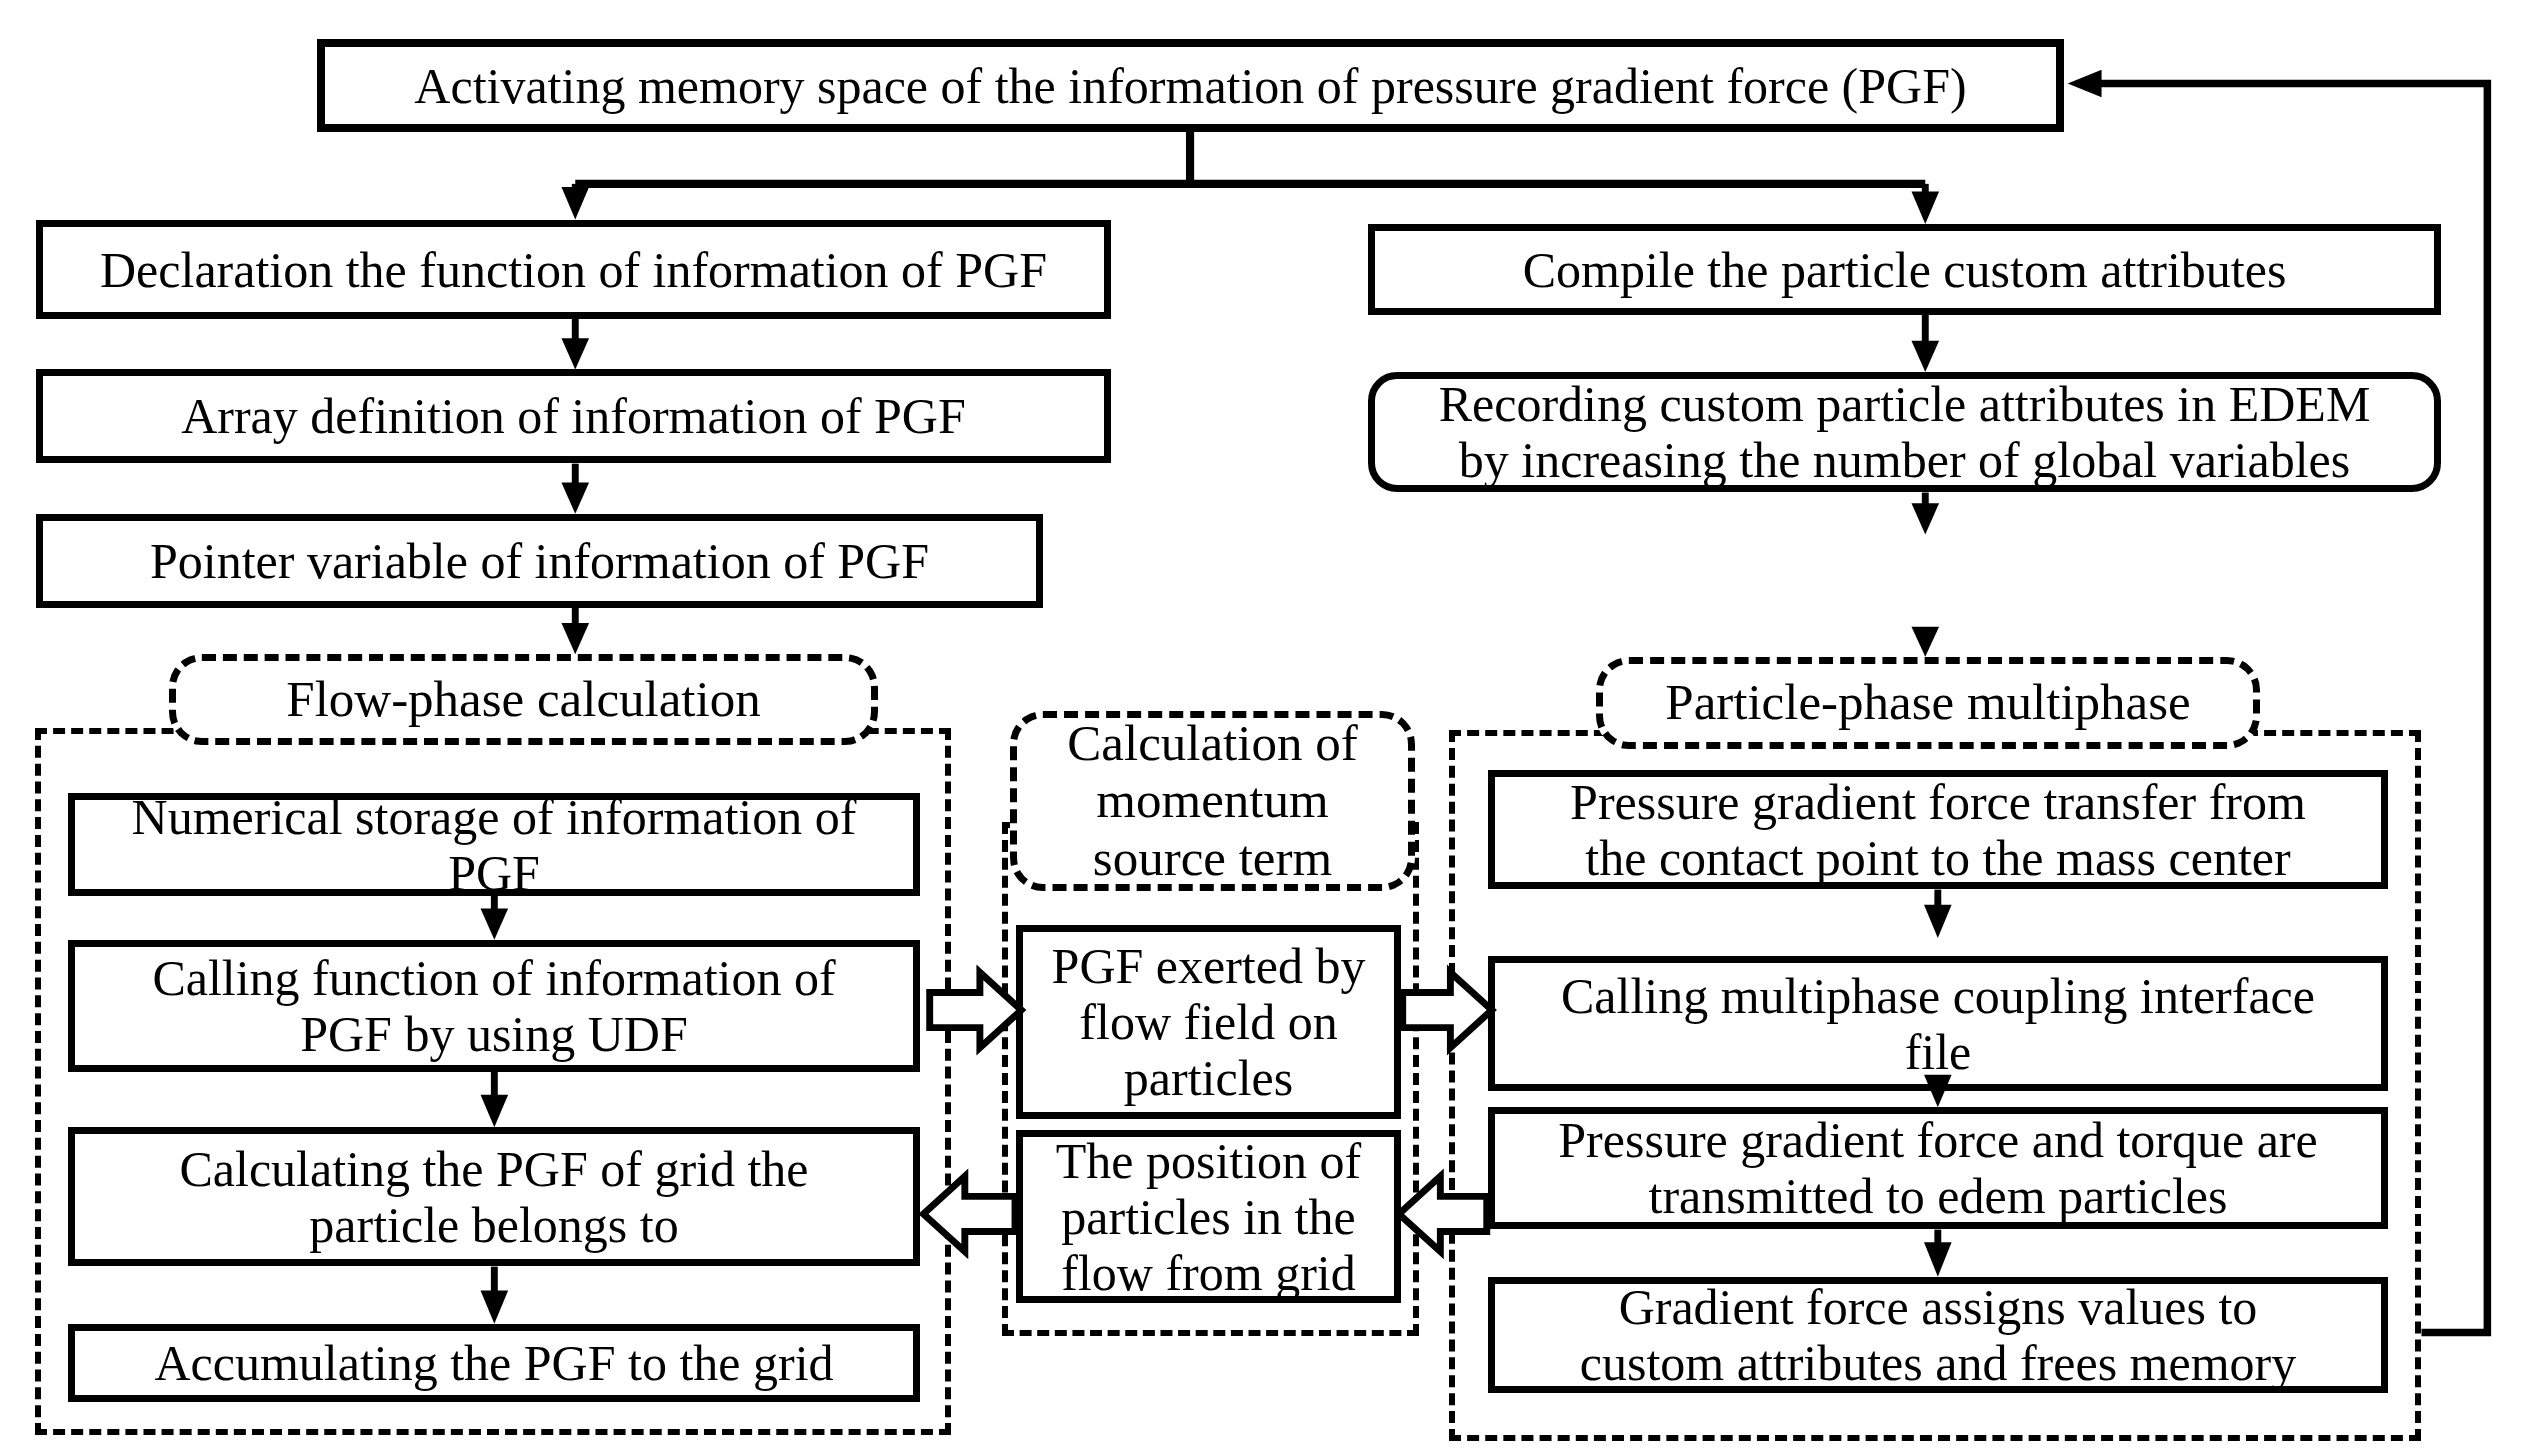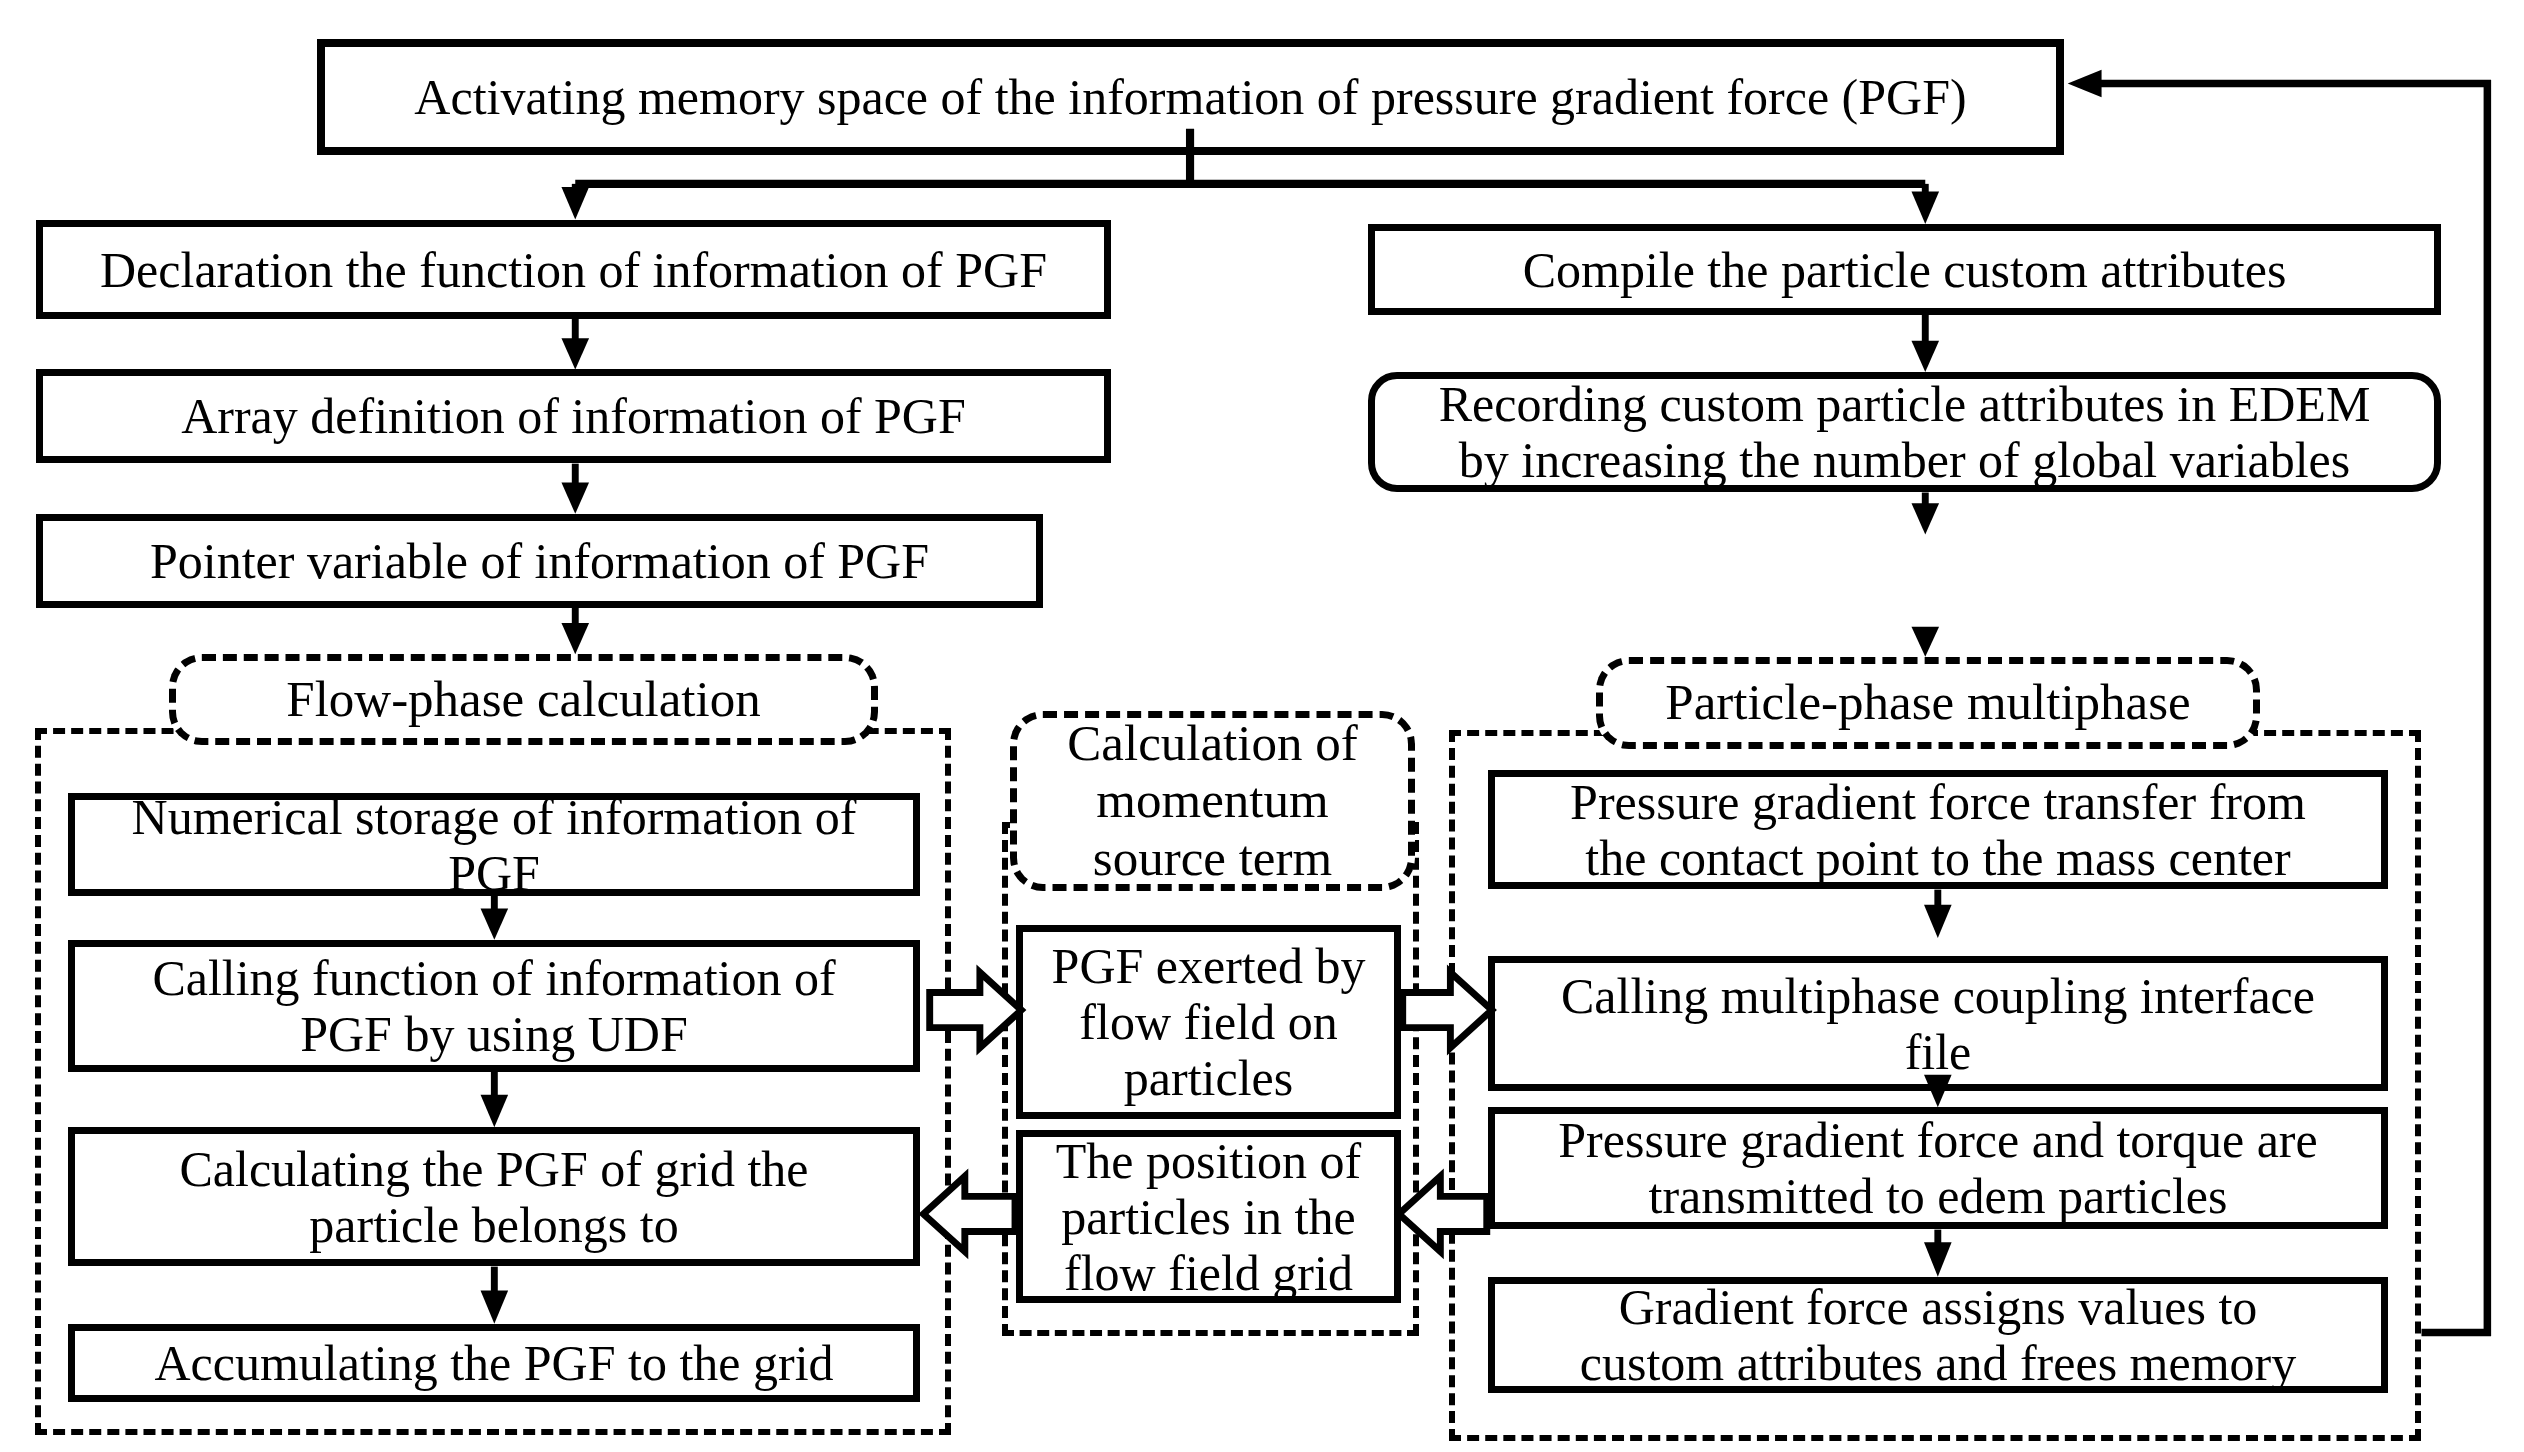--- a/index.html
+++ b/index.html
@@ -57,40 +57,40 @@
   <div class="container" style="left:35px;top:728px;width:916px;height:707px;"></div>
   <div class="container" style="left:1002px;top:822px;width:417px;height:514px;"></div>
   <div class="container" style="left:1449px;top:730px;width:972px;height:711px;"></div>
 
   <div class="phase" style="left:169px;top:654px;width:709px;height:91px;">Flow-phase calculation</div>
   <div class="phase" style="left:1010px;top:711px;width:405px;height:180px;">Calculation of
 momentum
 source term</div>
   <div class="phase" style="left:1596px;top:657px;width:664px;height:92px;">Particle-phase multiphase</div>
 
-  <div class="box thick" style="left:317px;top:39px;width:1747px;height:116px;">Activating memory space of the information of pressure gradient force (PGF)</div>
+  <div class="box thick" style="left:317px;top:39px;width:1747px;height:93px;">Activating memory space of the information of pressure gradient force (PGF)</div>
 
   <div class="box" style="left:36px;top:220px;width:1075px;height:99px;">Declaration the function of information of PGF</div>
   <div class="box" style="left:36px;top:369px;width:1075px;height:94px;">Array definition of information of PGF</div>
   <div class="box" style="left:36px;top:514px;width:1007px;height:94px;">Pointer variable of information of PGF</div>
 
   <div class="box" style="left:68px;top:793px;width:852px;height:103px;">Numerical storage of information of
 PGF</div>
   <div class="box" style="left:68px;top:940px;width:852px;height:132px;">Calling function of information of
 PGF by using UDF</div>
   <div class="box" style="left:68px;top:1127px;width:852px;height:139px;">Calculating the PGF of grid the
 particle belongs to</div>
   <div class="box" style="left:68px;top:1324px;width:852px;height:78px;font-family:Liberation Serif, serif;">Accumulating the PGF to the grid</div>
 
   <div class="box" style="left:1016px;top:925px;width:385px;height:194px;">PGF exerted by
 flow field on
 particles</div>
   <div class="box" style="left:1016px;top:1130px;width:385px;height:173px;">The position of
 particles in the
-flow field grid</div>
+flow from grid</div>
 
   <div class="box" style="left:1368px;top:224px;width:1073px;height:91px;">Compile the particle custom attributes</div>
   <div class="box" style="left:1368px;top:372px;width:1073px;height:120px;border-radius:29px;">Recording custom particle attributes in EDEM
 by increasing the number of global variables</div>
 
   <div class="box" style="left:1488px;top:770px;width:900px;height:119px;">Pressure gradient force transfer from
 the contact point to the mass center</div>
   <div class="box" style="left:1488px;top:938px;width:900px;height:135px;margin-top:18px;">Calling multiphase coupling interface
 file</div>
   <div class="box" style="left:1488px;top:1107px;width:900px;height:122px;">Pressure gradient force and torque are

